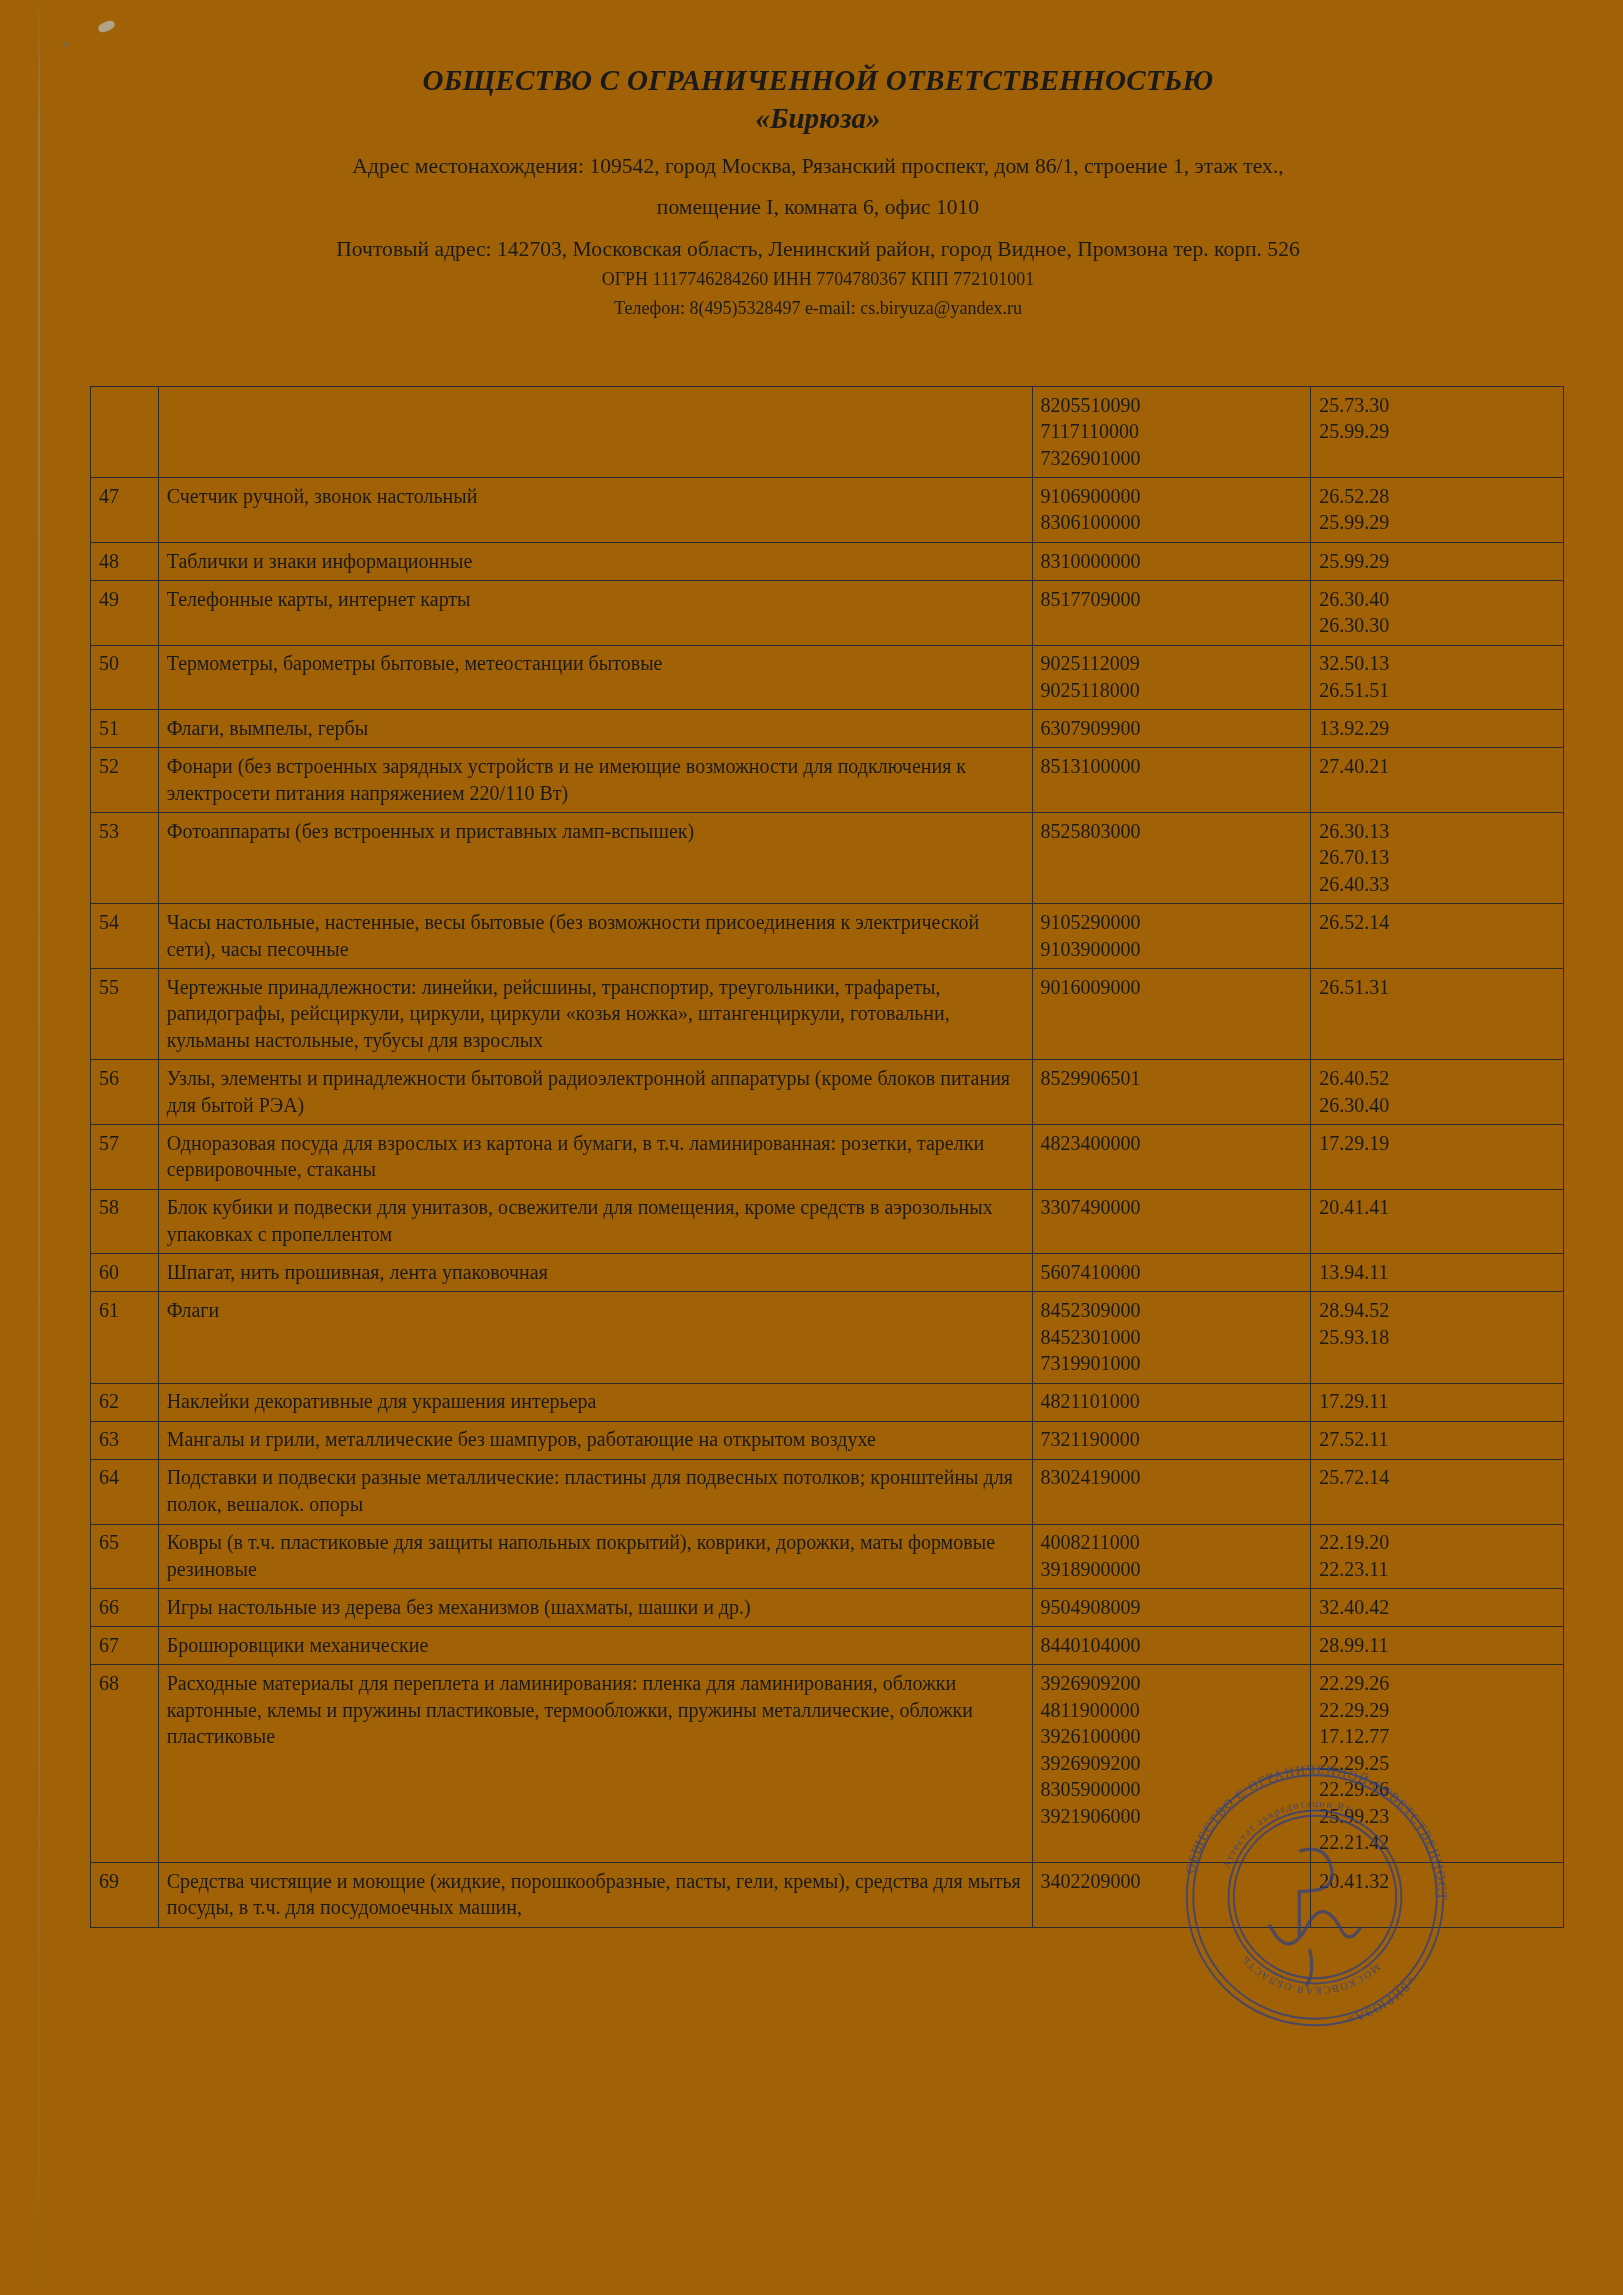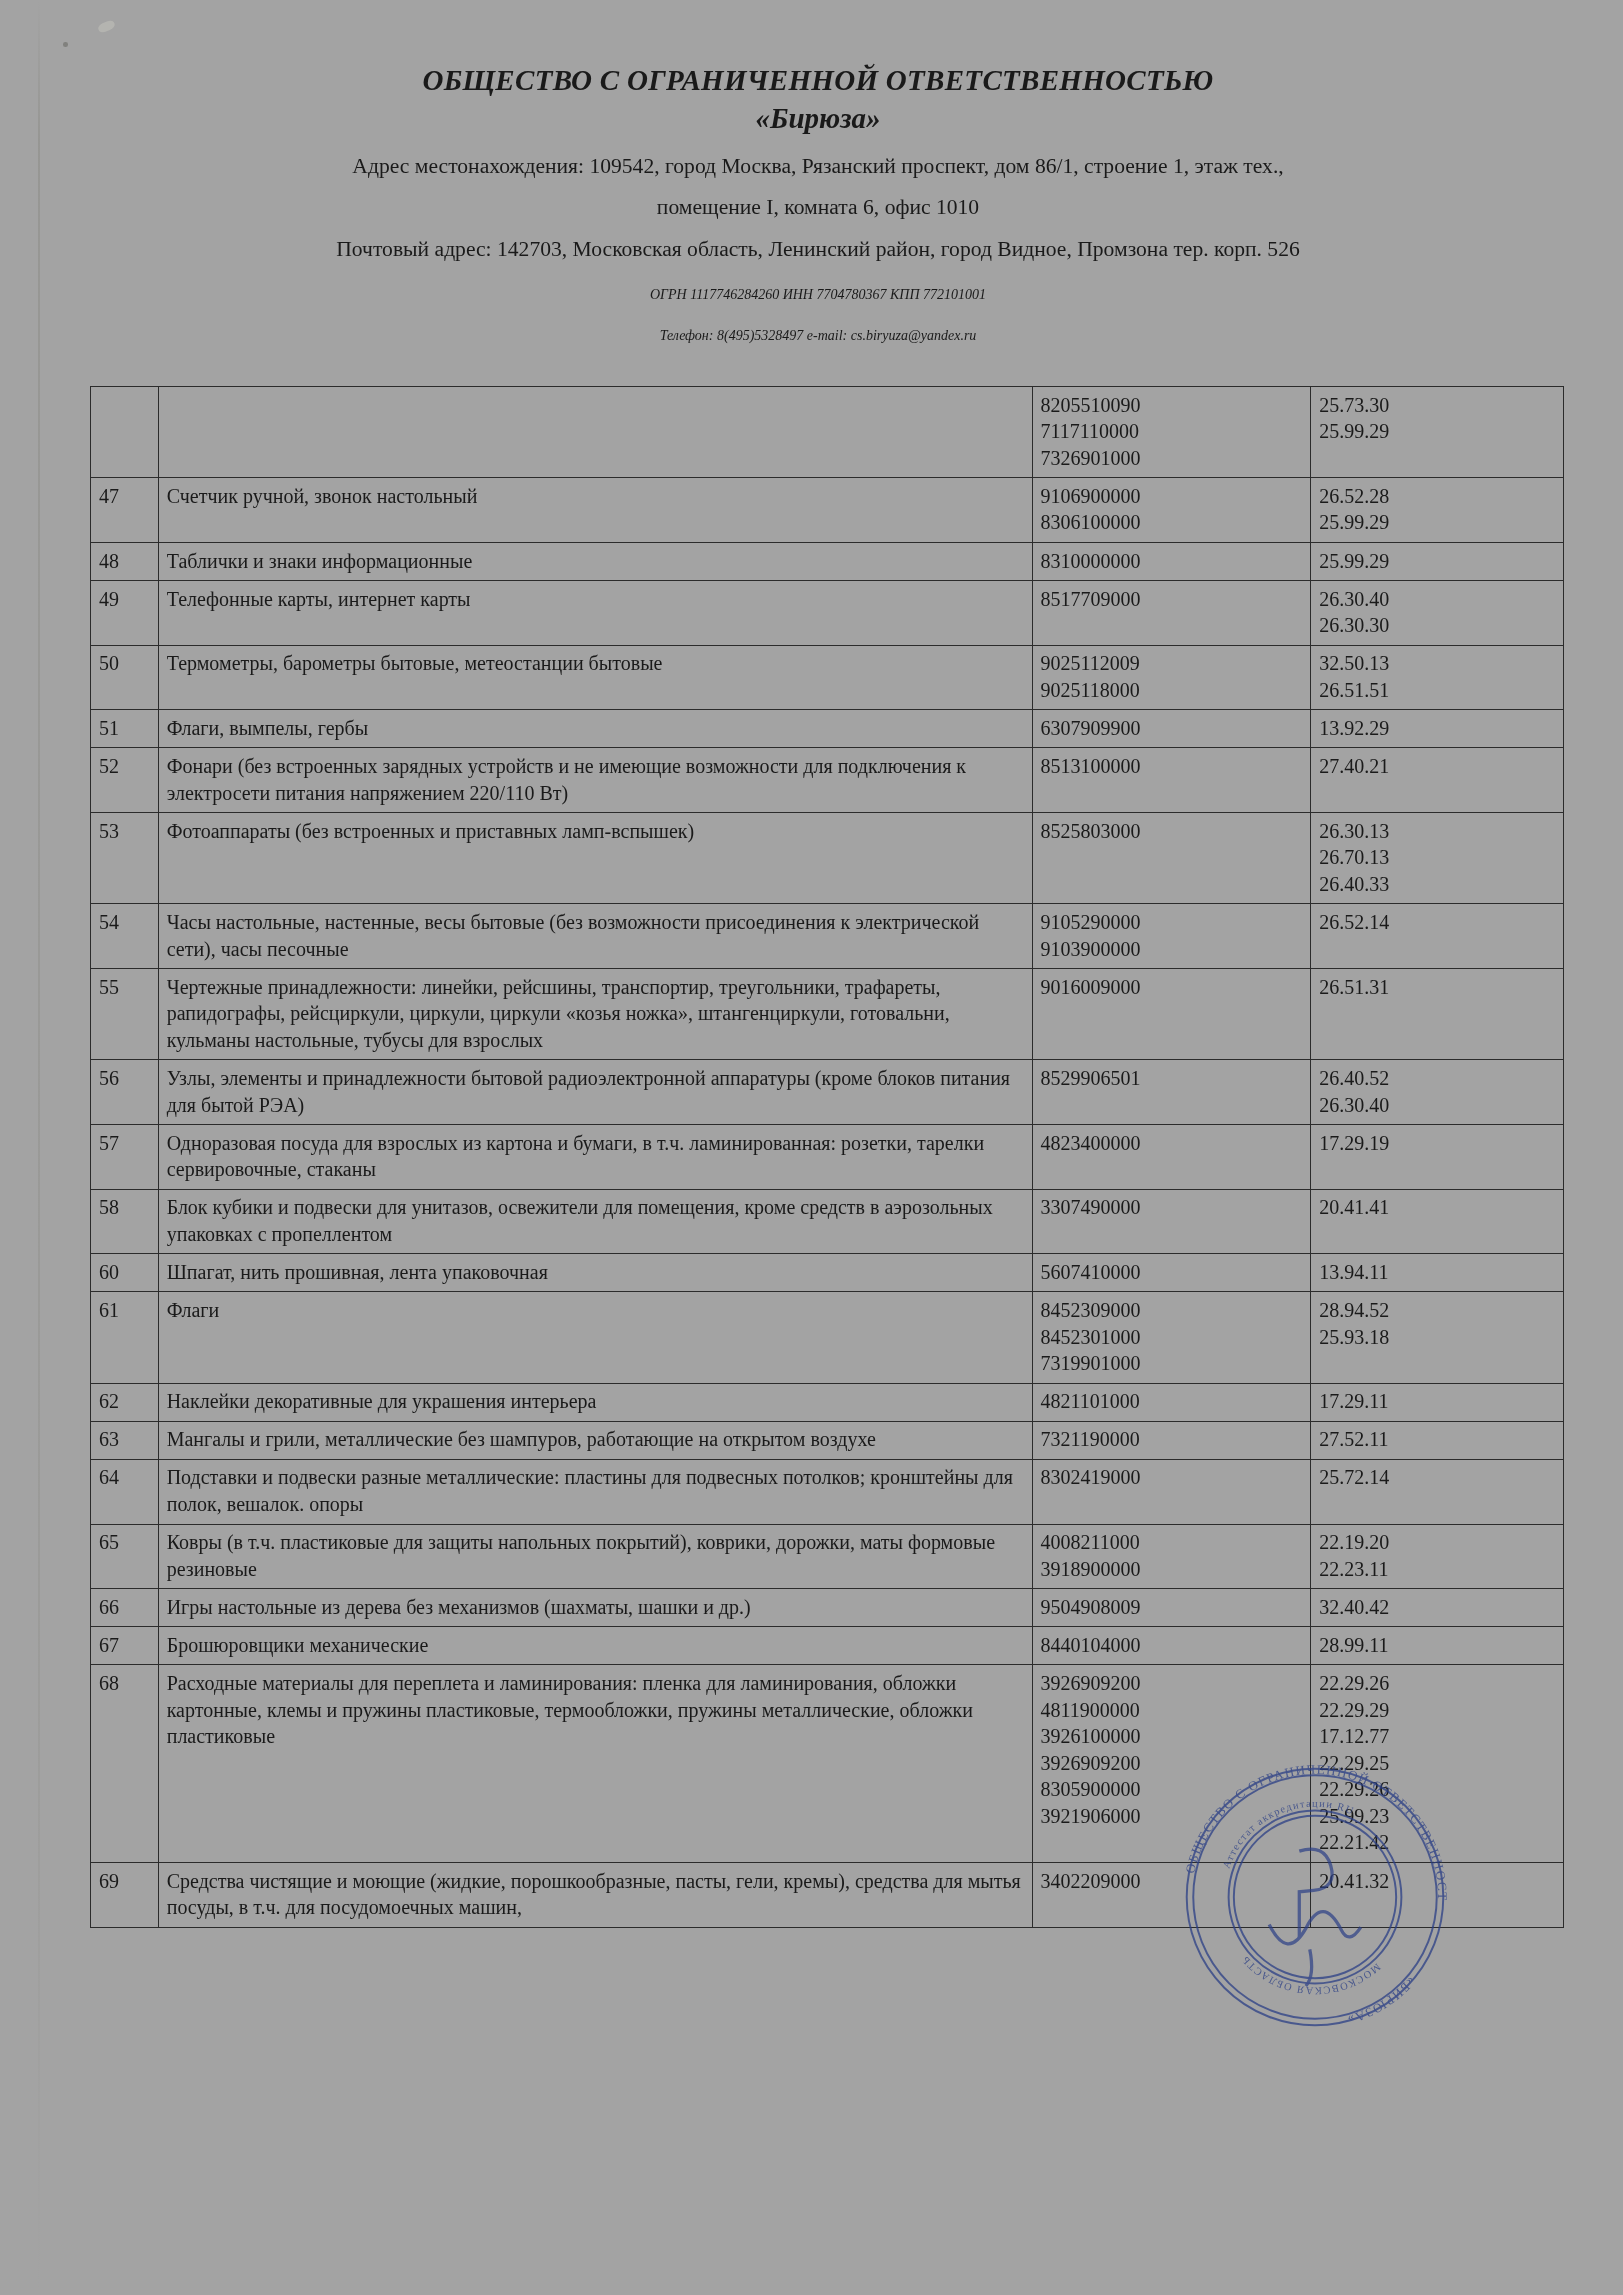--- a/index.html
+++ b/index.html
@@ -13,21 +13,21 @@
     font-family: "Liberation Serif", serif;
     color: #1a1a1a;
     position: relative;
     overflow: hidden;
   }
   .page {
     position: absolute;
     left: 0; top: 0;
     width: 1623px;
     height: 2295px;
-    background: #a3a3a3;
+    background: #a16207;
   }
   
   .scan-mark-1 {
     position: absolute;
     left: 98px; top: 22px;
     width: 17px; height: 9.2px;
     background: #b9b9b4;
     transform: rotate(-24deg);
     border-radius: 40%;
     opacity: .75;
@@ -64,24 +64,23 @@
     font-style: italic;
     font-size: 29px;
     line-height: 1.5;
   }
   .addr {
     font-size: 21.6px;
     line-height: 1.42;
     margin-top: 10.5px;
   }
   .regline {
-    font-size: 14px;
+    font-size: 18px;
     line-height: 1.42;
-    margin-top: 21px;
-    font-style: italic;
+    margin-top: 3px;
   }
 
   table.main {
     position: absolute;
     left: 90px;
     top: 386px;
     width: 1435px;
     border-collapse: collapse;
     table-layout: fixed;
     font-size: 20px;

